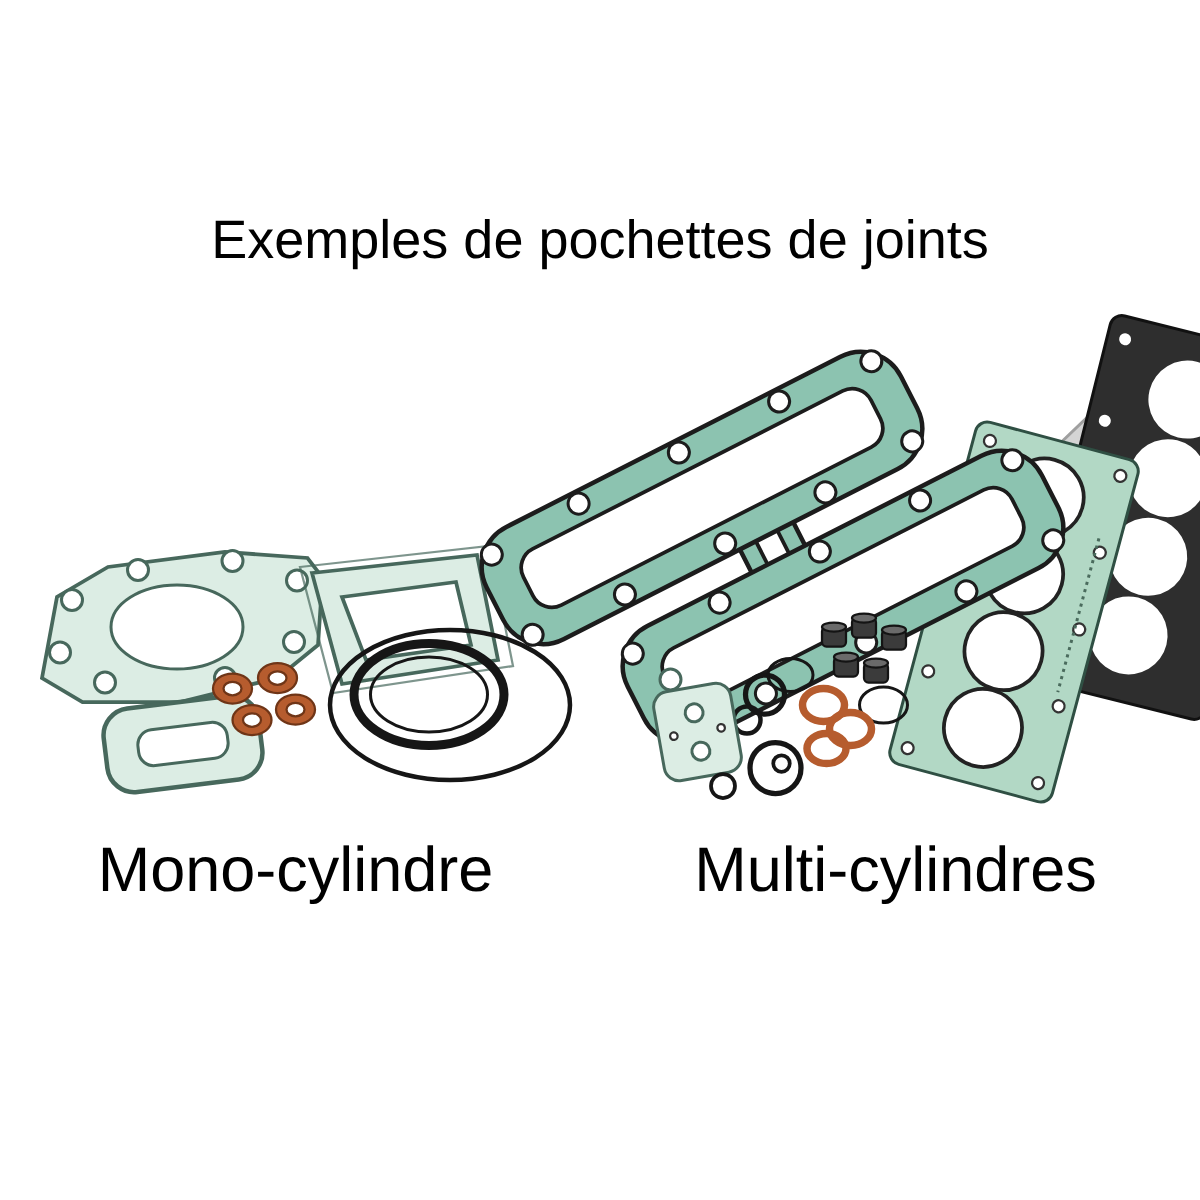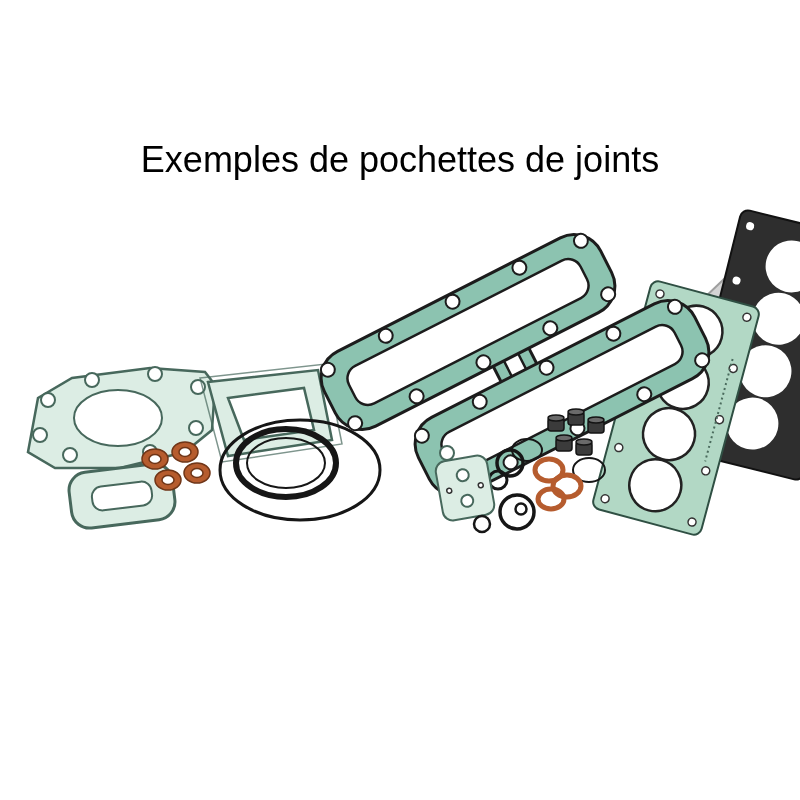--- a/index.html
+++ b/index.html
@@ -241,14 +241,16 @@
       <circle class="hole" cx="447" cy="453" r="7"></circle>
 
       <g>
         <circle class="black-ring" style="stroke-width:3.5; fill:#ffffff" cx="517" cy="512" r="17"></circle>
         <circle class="black-ring" style="stroke-width:2.5" cx="521" cy="509" r="5.5"></circle>
         <circle class="black-ring" style="stroke-width:2.5" cx="482" cy="524" r="8"></circle>
       </g>
     </g>
   </svg>
 
-
+  <div class="side-label label-left">Mono-cylindre</div>
+
+  <div class="side-label label-right">Multi-cylindres</div>
 </div>
 
 </body></html>

